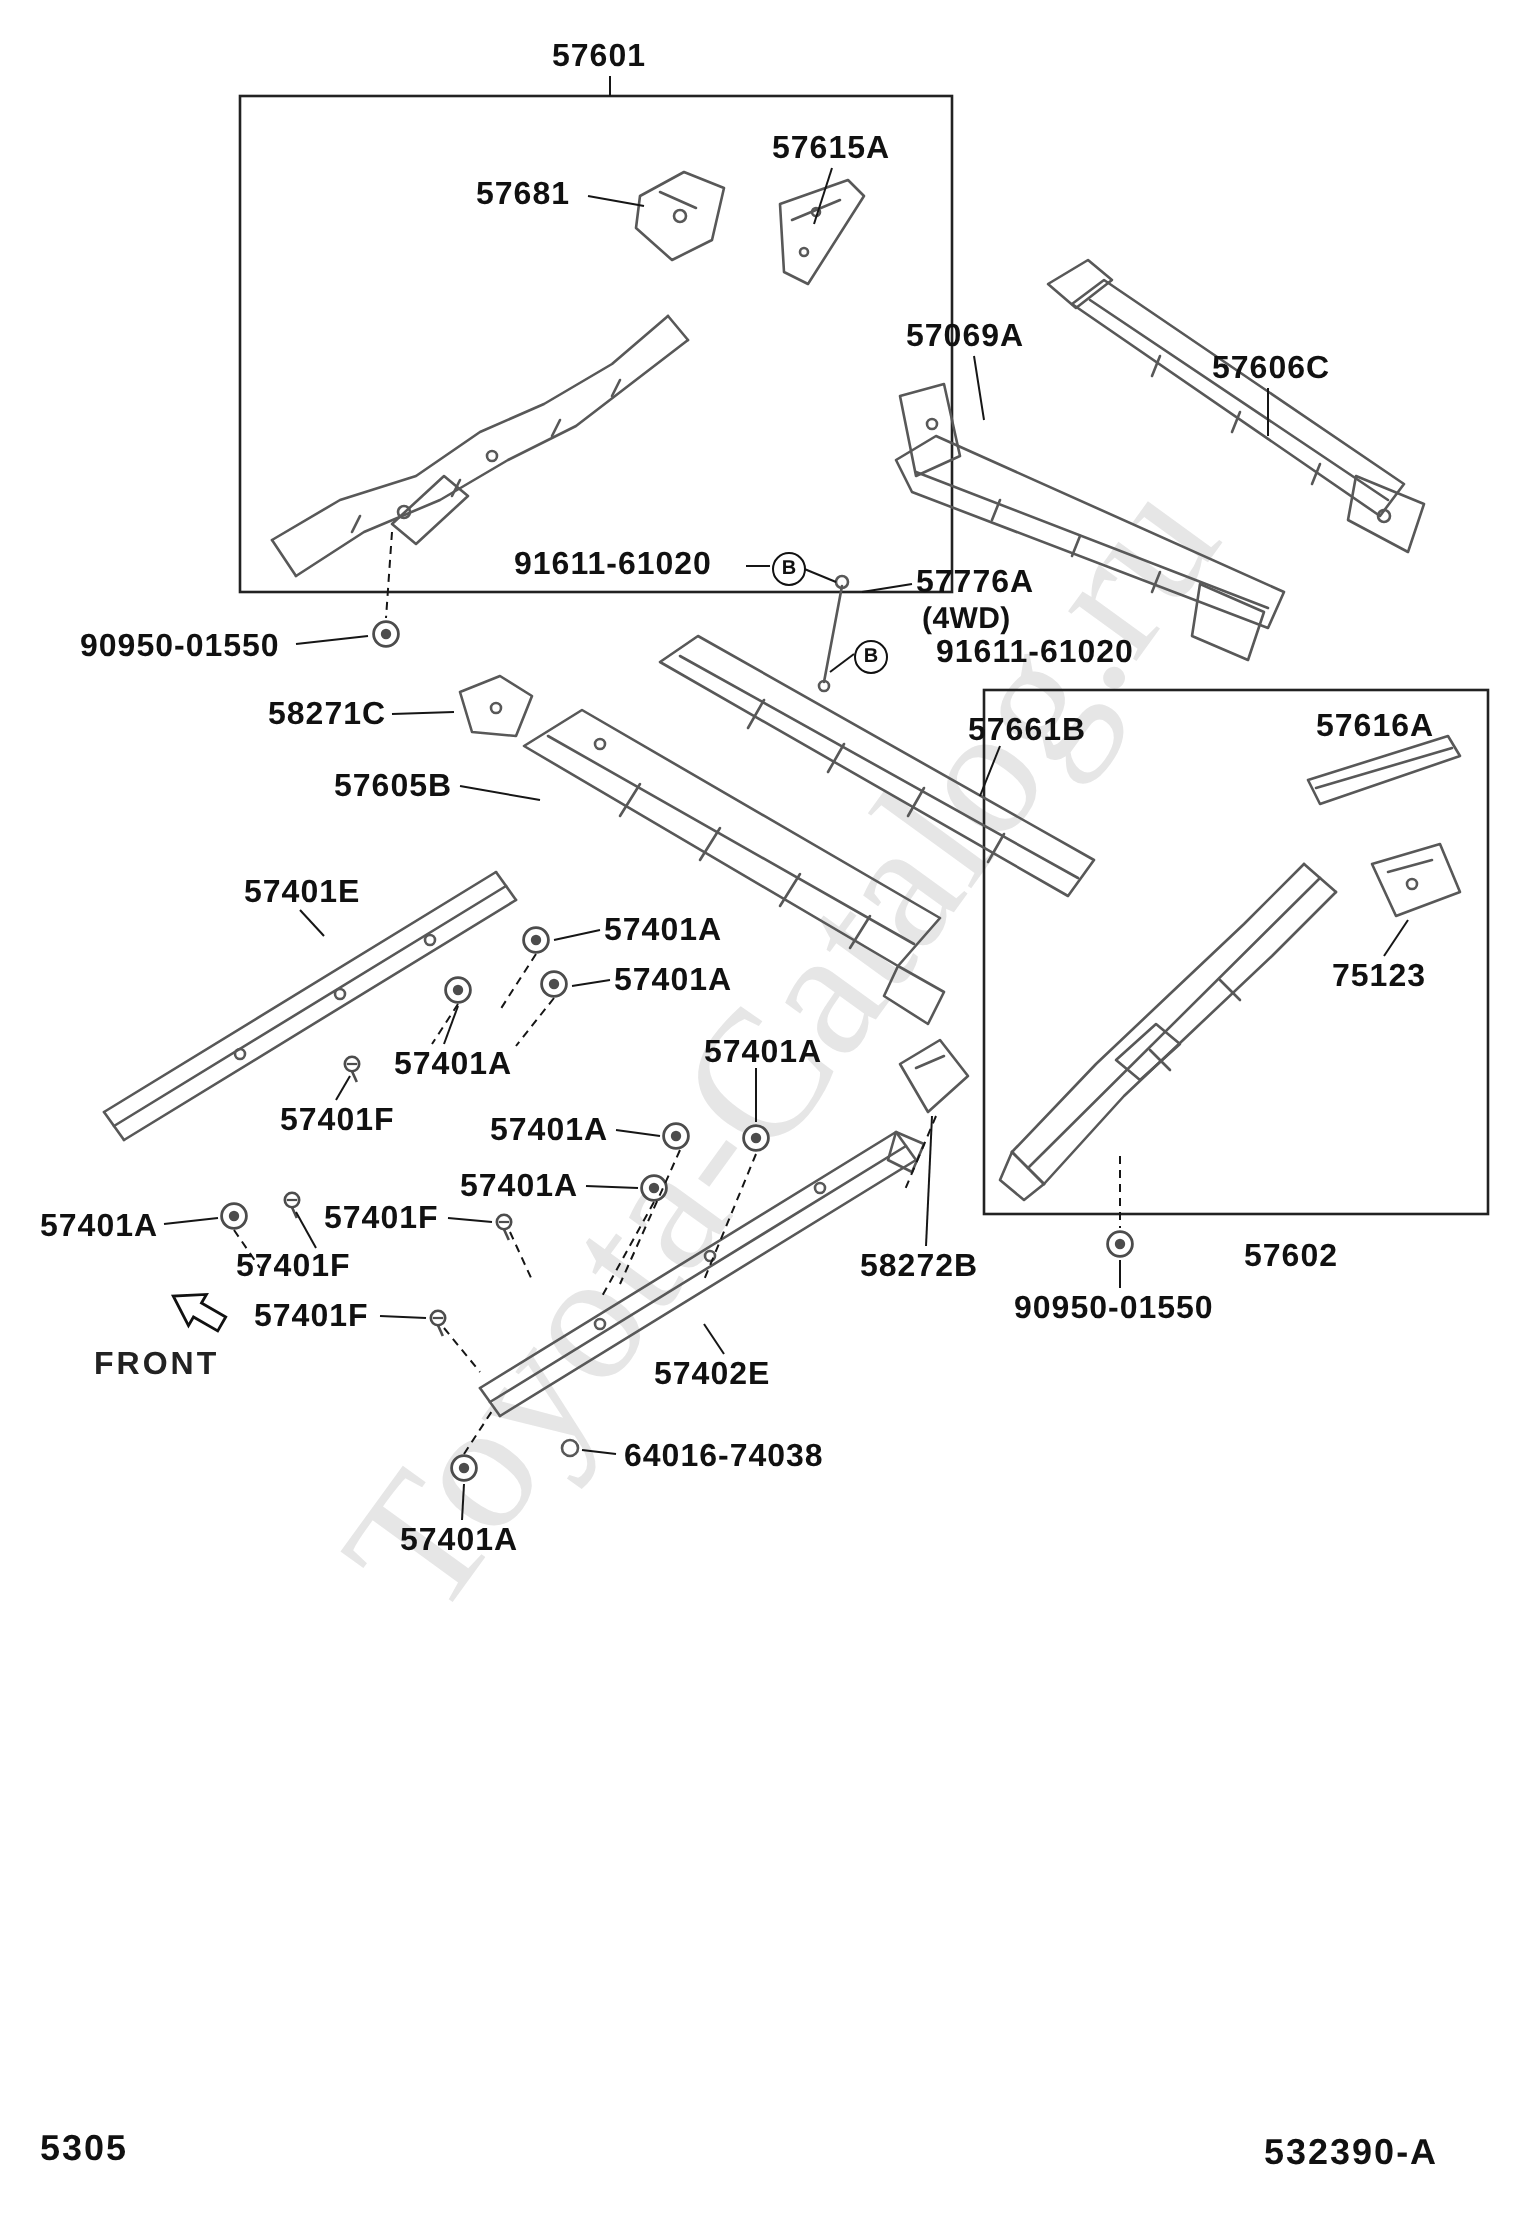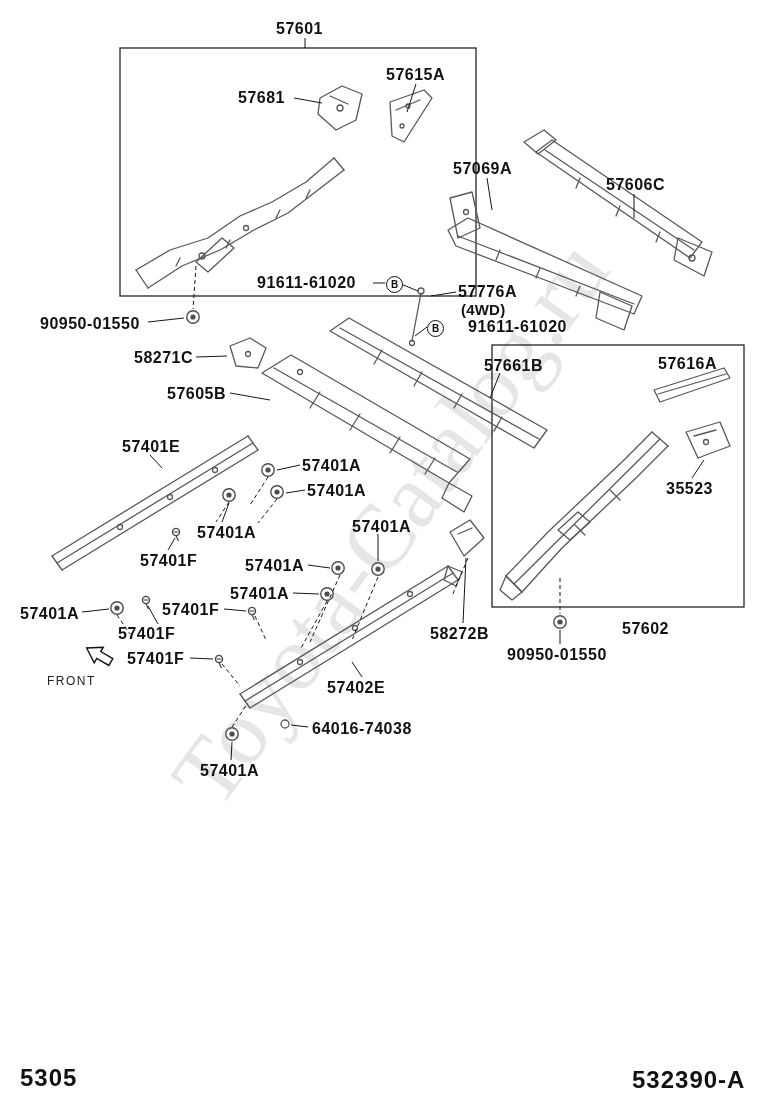--- a/index.html
+++ b/index.html
@@ -29,22 +29,22 @@
   .lbl{
     position:absolute;
     font-weight:700;
     font-size:16px;
     color:#111;
     white-space:nowrap;
     letter-spacing:0.5px;
     text-align:right;
   }
   .lbl.small{font-size:15px;letter-spacing:0.2px;}
-  .lbl.front{font-size:12px;letter-spacing:1.5px;font-weight:400;color:#222;}
-  .lbl.footer{font-size:24px;letter-spacing:1px;}
+  .lbl.front{font-size:16px;letter-spacing:1.5px;font-weight:700;color:#222;}
+  .lbl.footer{font-size:18px;letter-spacing:1px;}
   .circle-b{
     position:absolute;
     width:15px;height:15px;
     border:1.5px solid #111;
     border-radius:50%;
     display:flex;align-items:center;justify-content:center;
     font-size:10px;font-weight:700;color:#111;
     background:#fff;
   }
 </style>
@@ -296,21 +296,21 @@
 
   <div class="lbl" style="left:40px;top:315px">90950-01550</div>
   <div class="lbl" style="left:134px;top:349px">58271C</div>
   <div class="lbl" style="left:484px;top:357px">57661B</div>
   <div class="lbl" style="left:167px;top:385px">57605B</div>
   <div class="lbl" style="left:658px;top:355px">57616A</div>
   <div class="lbl" style="left:122px;top:438px">57401E</div>
 
   <div class="lbl" style="left:302px;top:457px">57401A</div>
   <div class="lbl" style="left:307px;top:482px">57401A</div>
-  <div class="lbl" style="left:666px;top:480px">35523</div>
+  <div class="lbl" style="left:666px;top:480px">75123</div>
   <div class="lbl" style="left:197px;top:524px">57401A</div>
   <div class="lbl" style="left:352px;top:518px">57401A</div>
   <div class="lbl" style="left:140px;top:552px">57401F</div>
   <div class="lbl" style="left:245px;top:557px">57401A</div>
   <div class="lbl" style="left:230px;top:585px">57401A</div>
   <div class="lbl" style="left:20px;top:605px">57401A</div>
   <div class="lbl" style="left:162px;top:601px">57401F</div>
   <div class="lbl" style="left:118px;top:625px">57401F</div>
   <div class="lbl" style="left:127px;top:650px">57401F</div>
 

